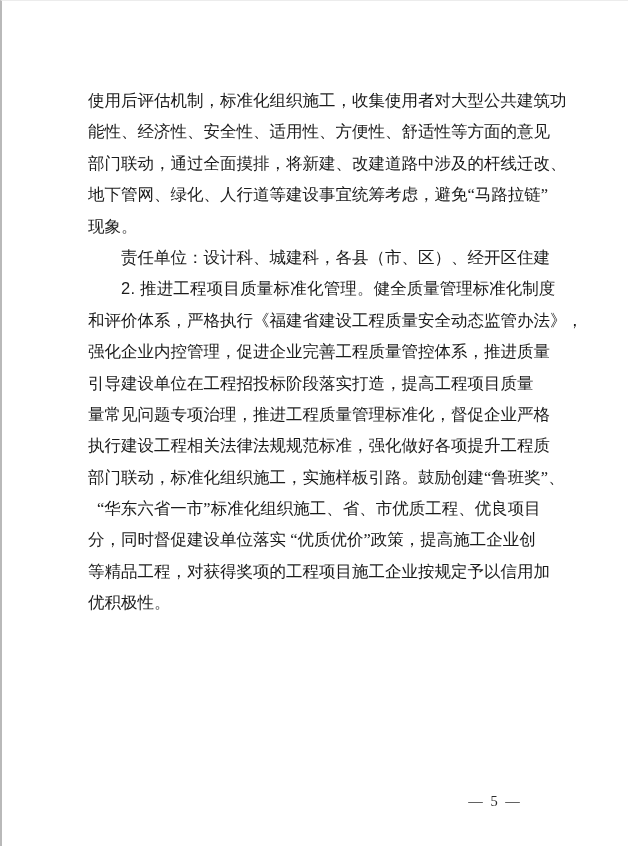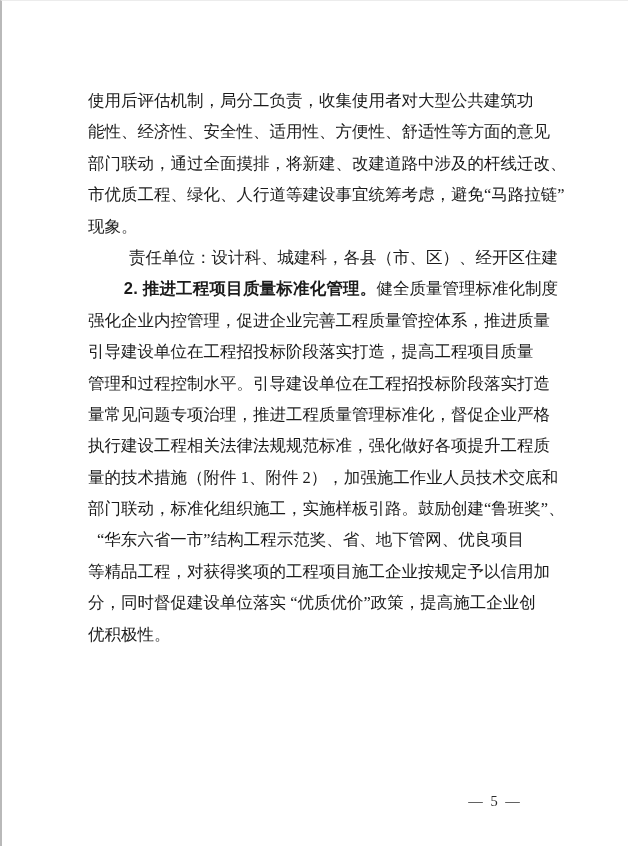--- a/index.html
+++ b/index.html
@@ -27,60 +27,58 @@
   }
   .line {
     font-size: 16.5px;
     line-height: 31.4px;
     height: 31.4px;
     white-space: nowrap;
     letter-spacing: 0px;
   }
   .line.indent {
     padding-left: 33px;
-    text-align: right;
   }
   .line.quote {
     padding-left: 9px;
   }
   .line b {
     font-family: "Liberation Sans", "DejaVu Sans", sans-serif;
-    font-weight: 700;
+    font-weight: 400;
     letter-spacing: 0.2px;
   }
   .page-number {
     position: absolute;
     top: 792px;
     left: 462px;
     width: 62px;
     text-align: center;
     font-size: 14.5px;
     letter-spacing: 2px;
     color: #2a2a2a;
     white-space: nowrap;
   }
 </style>
 </head>
 <body>
 
 <div class="page">
   <div class="text-block" id="text-block">
-      <div class="line">使用后评估机制，局分工负责，收集使用者对大型公共建筑功</div>
+      <div class="line">使用后评估机制，标准化组织施工，收集使用者对大型公共建筑功</div>
       <div class="line">能性、经济性、安全性、适用性、方便性、舒适性等方面的意见</div>
       <div class="line">部门联动，通过全面摸排，将新建、改建道路中涉及的杆线迁改、</div>
-      <div class="line">市优质工程、绿化、人行道等建设事宜统筹考虑，避免“马路拉链”</div>
+      <div class="line">地下管网、绿化、人行道等建设事宜统筹考虑，避免“马路拉链”</div>
       <div class="line">现象。</div>
       <div class="line indent">责任单位：设计科、城建科，各县（市、区）、经开区住建</div>
       <div class="line indent"><b>2. 推进工程项目质量标准化管理。</b>健全质量管理标准化制度</div>
+      <div class="line">和评价体系，严格执行《福建省建设工程质量安全动态监管办法》，</div>
       <div class="line">强化企业内控管理，促进企业完善工程质量管控体系，推进质量</div>
       <div class="line">引导建设单位在工程招投标阶段落实打造，提高工程项目质量</div>
-      <div class="line">管理和过程控制水平。引导建设单位在工程招投标阶段落实打造</div>
       <div class="line">量常见问题专项治理，推进工程质量管理标准化，督促企业严格</div>
       <div class="line">执行建设工程相关法律法规规范标准，强化做好各项提升工程质</div>
-      <div class="line">量的技术措施（附件 1、附件 2），加强施工作业人员技术交底和</div>
       <div class="line">部门联动，标准化组织施工，实施样板引路。鼓励创建“鲁班奖”、</div>
-      <div class="line quote">“华东六省一市”结构工程示范奖、省、地下管网、优良项目</div>
+      <div class="line quote">“华东六省一市”标准化组织施工、省、市优质工程、优良项目</div>
+      <div class="line">分，同时督促建设单位落实 “优质优价”政策，提高施工企业创</div>
       <div class="line">等精品工程，对获得奖项的工程项目施工企业按规定予以信用加</div>
-      <div class="line">分，同时督促建设单位落实 “优质优价”政策，提高施工企业创</div>
       <div class="line">优积极性。</div>
     </div>
   <div class="page-number">— 5 —</div>
 </div>
 
 </body></html>

